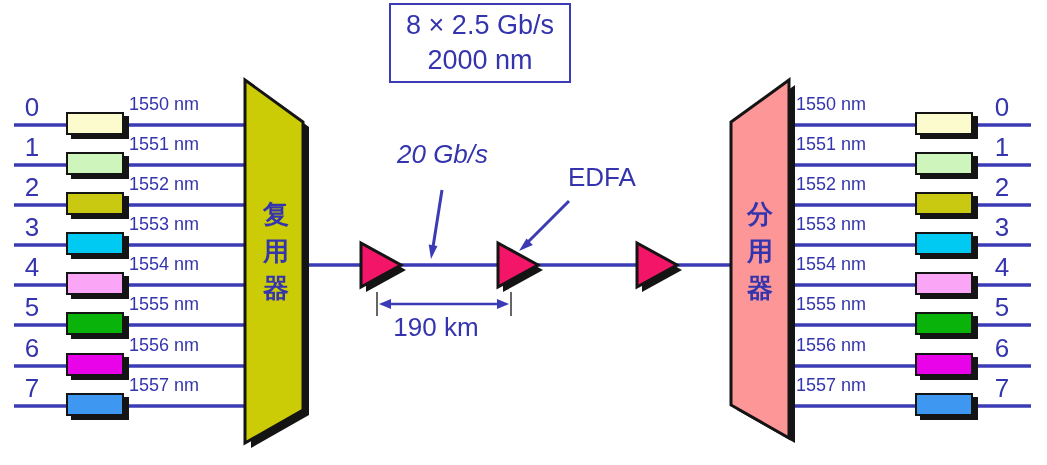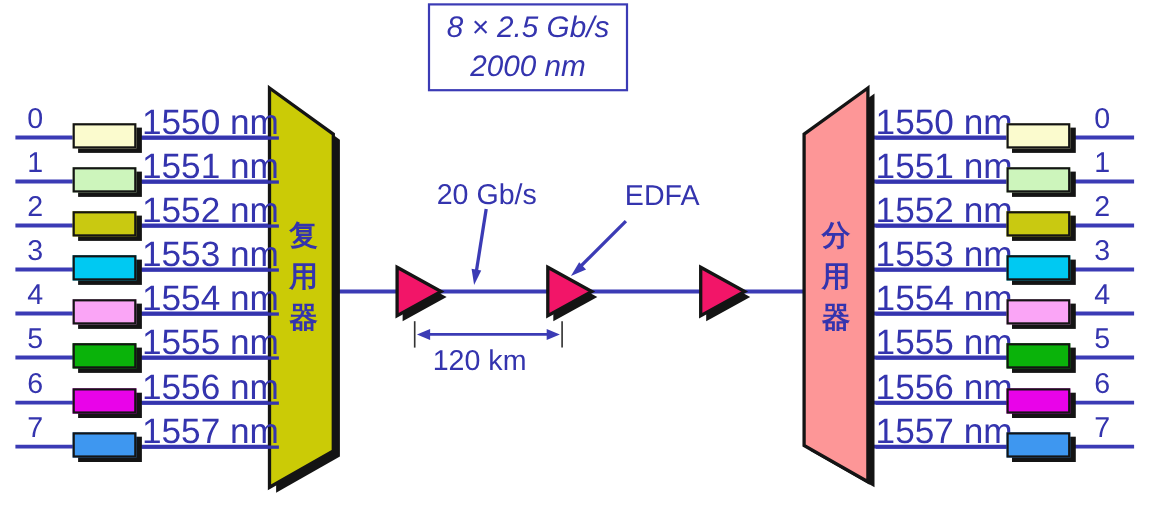--- a/index.html
+++ b/index.html
@@ -3,36 +3,36 @@
 <meta charset="utf-8">
 <style>
   html,body{margin:0;padding:0;background:#fff;}
   #canvas{
     position:relative;width:1047px;height:465px;background:#fff;overflow:hidden;
     font-family:"Liberation Sans","DejaVu Sans",sans-serif;
   }
   #shapes{position:absolute;left:0;top:0;z-index:1;}
   .lbl{position:absolute;z-index:3;color:var(--blue,#3434AE);line-height:1;white-space:nowrap;}
   .num{width:36px;text-align:center;font-size:26px;}
-  .wl{font-size:32px;text-decoration:underline;}
+  .wl{font-size:18px;}
   .chip{
     position:absolute;z-index:3;width:54px;height:19px;
     border:2px solid var(--shadow,#141414);
     box-shadow:5px 4px 0 var(--shadow,#141414);
   }
   .mux-label{
     position:absolute;z-index:3;width:54px;text-align:center;
     font-size:26px;line-height:1.42;color:var(--blue,#3434AE);
     white-space:pre-line;font-weight:bold;
   }
   .topbox{
     position:absolute;z-index:3;left:389px;top:3px;width:178px;height:76px;
     border:2px solid var(--line_blue,#3B3BB5);
     display:flex;flex-direction:column;align-items:center;justify-content:center;
-    color:var(--blue,#3434AE);font-size:27px;line-height:1.3;font-style:italic;
+    color:var(--blue,#3434AE);font-size:27px;line-height:1.3;
   }
   .mid{font-size:26px;}
 </style>
 </head>
 <body>
 
 <div id="canvas">
 
   <svg id="shapes" width="1047" height="465" viewBox="0 0 1047 465">
 
@@ -88,23 +88,23 @@
       <polygon points="379,304 391,299 391,309" fill="#3B3BB5"></polygon>
       <polygon points="509,304 497,299 497,309" fill="#3B3BB5"></polygon>
     </g>
   </svg>
 
   <div class="topbox">
     <div>8 × 2.5 Gb/s</div>
     <div>2000 nm</div>
   </div>
 
-  <div class="lbl mid" style="left:397px;top:163px;">20 Gb/s</div>
+  <div class="lbl mid" style="left:397px;top:141px;font-style:italic;">20 Gb/s</div>
   <div class="lbl mid" style="left:531px;top:164px;margin-left:37px;">EDFA</div>
-  <div class="lbl mid" style="left:386px;top:314px;width:100px;text-align:center;">120 km</div>
+  <div class="lbl mid" style="left:386px;top:314px;width:100px;text-align:center;">190 km</div>
 
   <div class="mux-label" style="left:249px;top:196px;">复
 用
 器</div>
   <div class="mux-label" style="left:733px;top:196px;">分
 用
 器</div>
 
   <div class="lbl num" style="left:14px;top:94px;">0</div>
   <div class="lbl num" style="left:14px;top:134px;">1</div>

